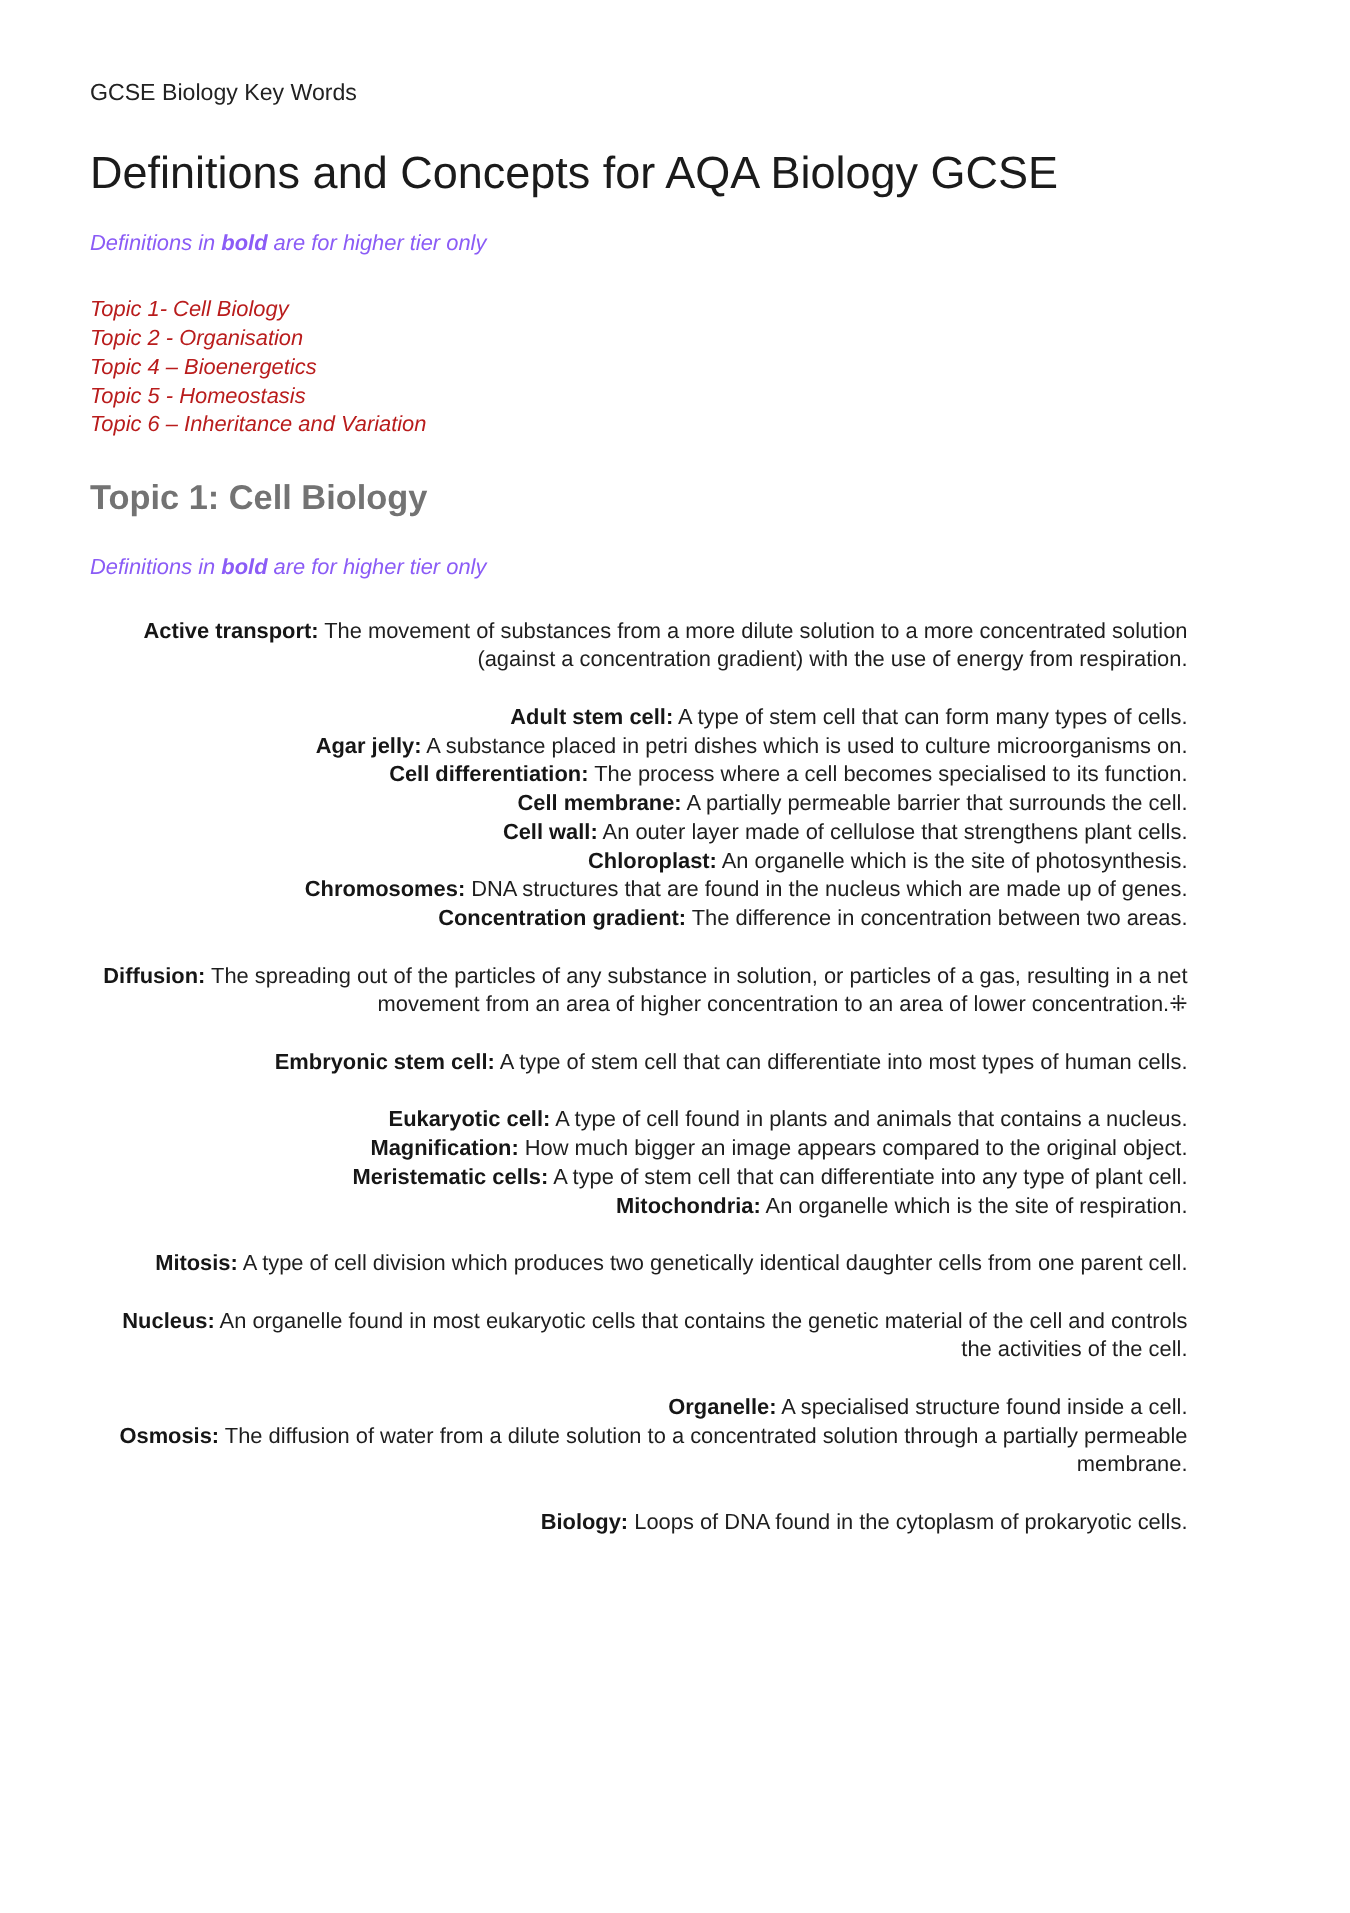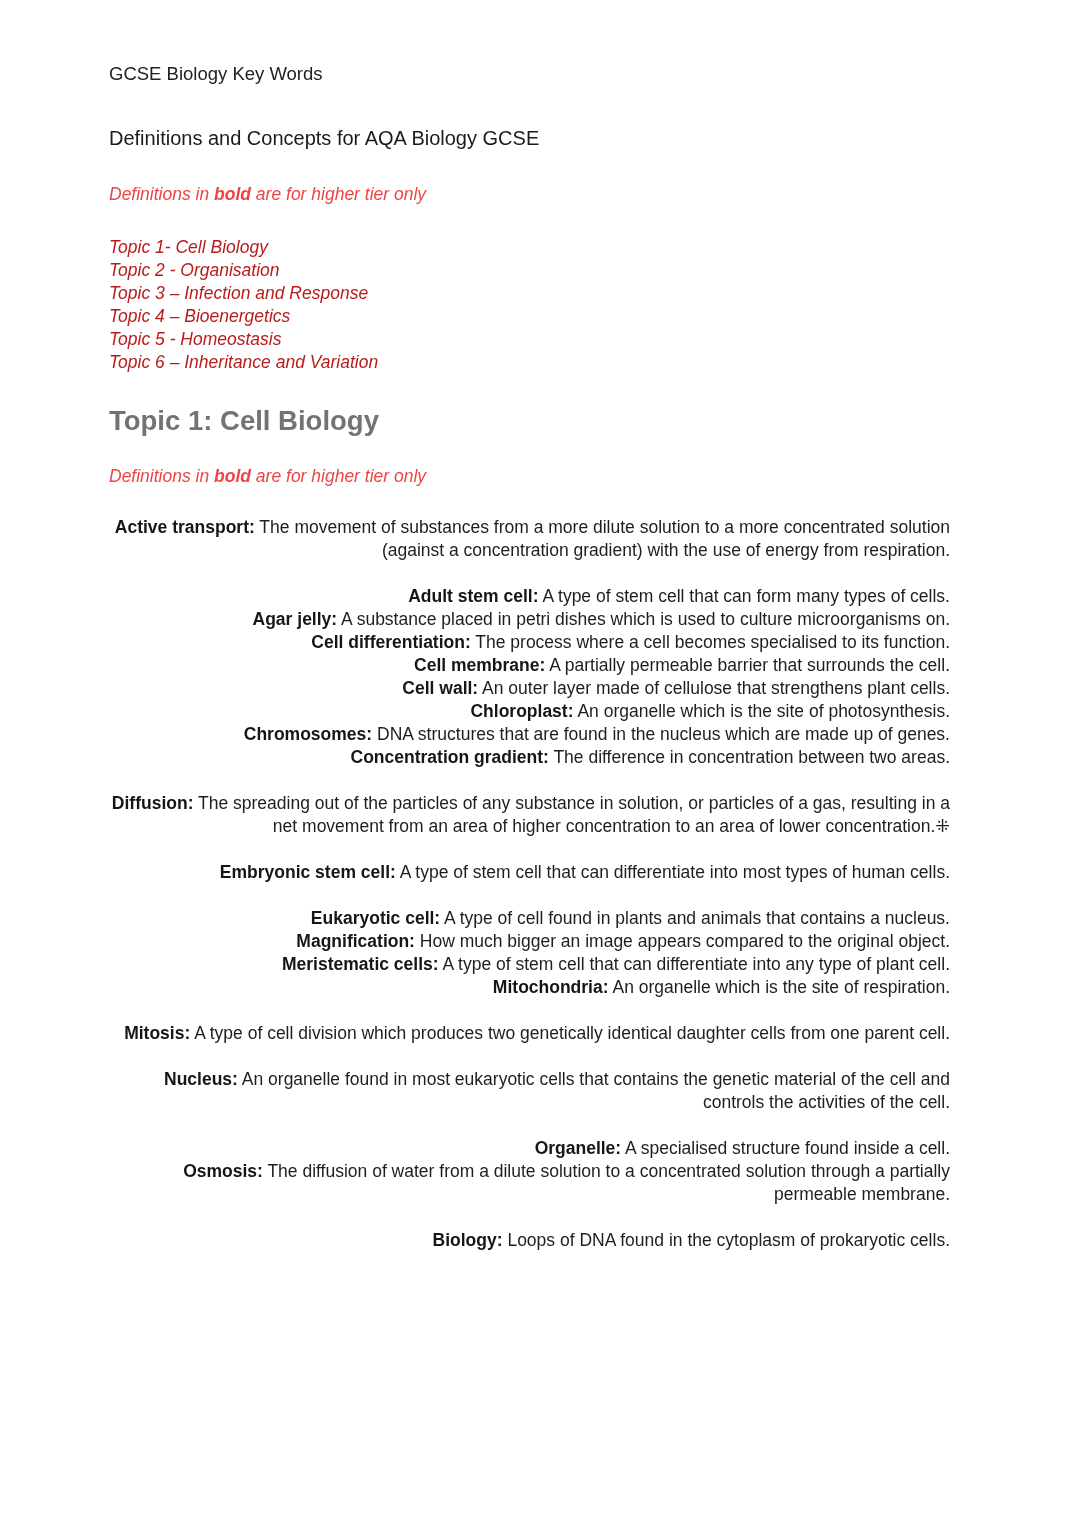--- a/index.html
+++ b/index.html
@@ -7,40 +7,40 @@
   .page {
     position: relative;
     width: 1080px;
     height: 1530px;
     margin: 0 auto;
     background: #ffffff;
     color: #1c1c1c;
     font-family: "Liberation Sans", "DejaVu Sans", sans-serif;
     font-size: 17.5px;
     line-height: 23px;
-    padding: 62px 130px 0 109px;
+    padding: 62px 130px 0 72px;
     overflow: hidden;
   }
   .doc-header {
     margin: 0 0 37px 0;
     font-size: 18.5px;
     line-height: 23px;
     color: #222222;
   }
   .doc-title {
     margin: 0 0 29px 0;
-    font-size: 20px;
+    font-size: 36px;
     line-height: 32px;
     font-weight: 400;
     color: #1b1b1b;
   }
   .note {
     margin: 0 0 30px 0;
     font-style: italic;
-    color: #ef4444;
+    color: #8b5cf6;
   }
   .note b { font-weight: 700; }
   .note.before-defs { margin-bottom: 28px; }
   .topics { margin: 0 0 0 0; }
   .topic {
     margin: 0;
     font-style: italic;
     line-height: 23px;
     color: #b91c1c;
   }
@@ -63,21 +63,20 @@
 
   <p class="doc-header">GCSE Biology Key Words</p>
 
   <h1 class="doc-title">Definitions and Concepts for AQA Biology GCSE</h1>
 
   <p class="note"><span>Definitions in </span><b>bold</b><span> are for higher tier only</span></p>
 
   <div class="topics" id="topics-list">
       <p class="topic">Topic 1- Cell Biology</p>
       <p class="topic">Topic 2 - Organisation</p>
-      <p class="topic">Topic 3 – Infection and Response</p>
       <p class="topic">Topic 4 – Bioenergetics</p>
       <p class="topic">Topic 5 - Homeostasis</p>
       <p class="topic">Topic 6 – Inheritance and Variation</p>
     </div>
 
   <h2 class="section-heading">Topic 1: Cell Biology</h2>
 
   <p class="note before-defs"><span>Definitions in </span><b>bold</b><span> are for higher tier only</span></p>
 
   <div id="definitions-list">

